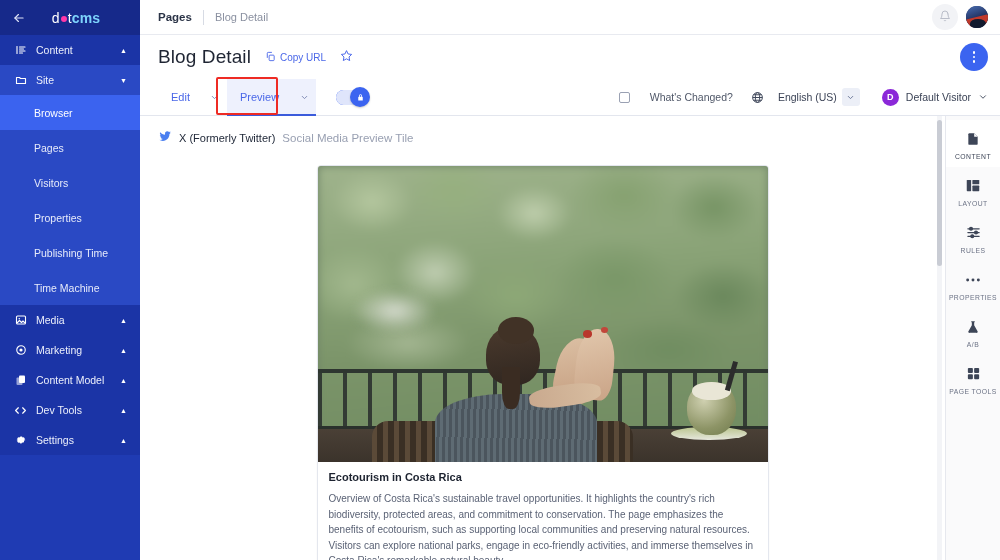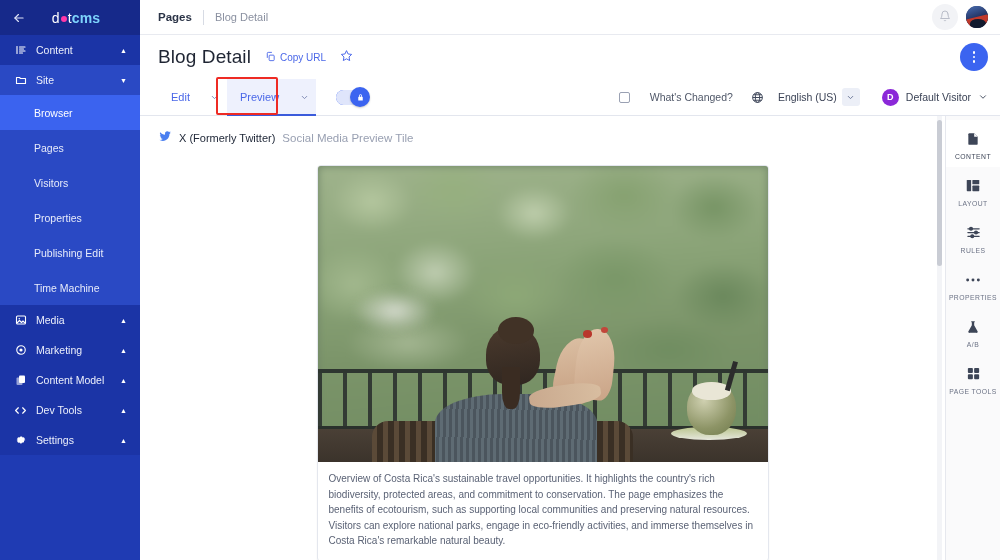--- a/index.html
+++ b/index.html
@@ -417,21 +417,21 @@
         <div class="nav-child">
             <span>Pages</span>
           </div>
         <div class="nav-child">
             <span>Visitors</span>
           </div>
         <div class="nav-child">
             <span>Properties</span>
           </div>
         <div class="nav-child">
-            <span>Publishing Edit</span>
+            <span>Publishing Time</span>
           </div>
         <div class="nav-child">
             <span>Time Machine</span>
           </div>
       </div>
 
       <div class="nav-group-head">
         <span class="ng-ico">
           <svg width="12" height="12" viewBox="0 0 24 24" fill="none" stroke="currentColor" stroke-width="2.2" stroke-linejoin="round">
               <rect x="3" y="4" width="18" height="16" rx="2"></rect>
@@ -634,20 +634,21 @@
                 <div class="ph-head"></div>
                 <div class="ph-bun"></div>
                 <div class="ph-pony"></div>
                 <div class="ph-plate"></div>
                 <div class="ph-coconut"></div>
                 <div class="ph-coco-top"></div>
                 <div class="ph-straw"></div>
               </div>
             </div>
             <div class="tw-body">
+              <div class="tw-headline">Ecotourism in Costa Rica</div>
               <div class="tw-desc">Overview of Costa Rica's sustainable travel opportunities. It highlights the country's rich biodiversity, protected areas, and commitment to conservation. The page emphasizes the benefits of ecotourism, such as supporting local communities and preserving natural resources. Visitors can explore national parks, engage in eco-friendly activities, and immerse themselves in Costa Rica's remarkable natural beauty.</div>
             </div>
           </div>
         </div>
 
         <div class="vscroll-track"></div>
         <div class="vscroll"></div>
       </div>
 
       <aside class="rightbar">

